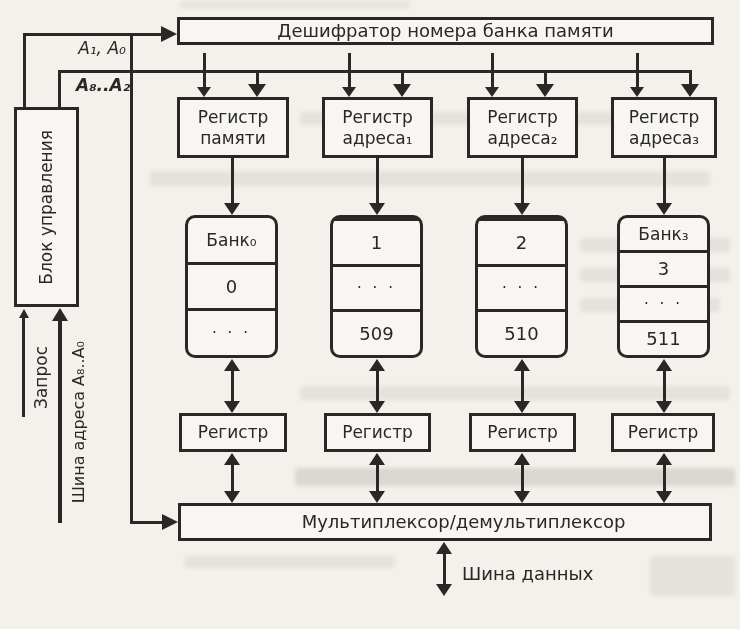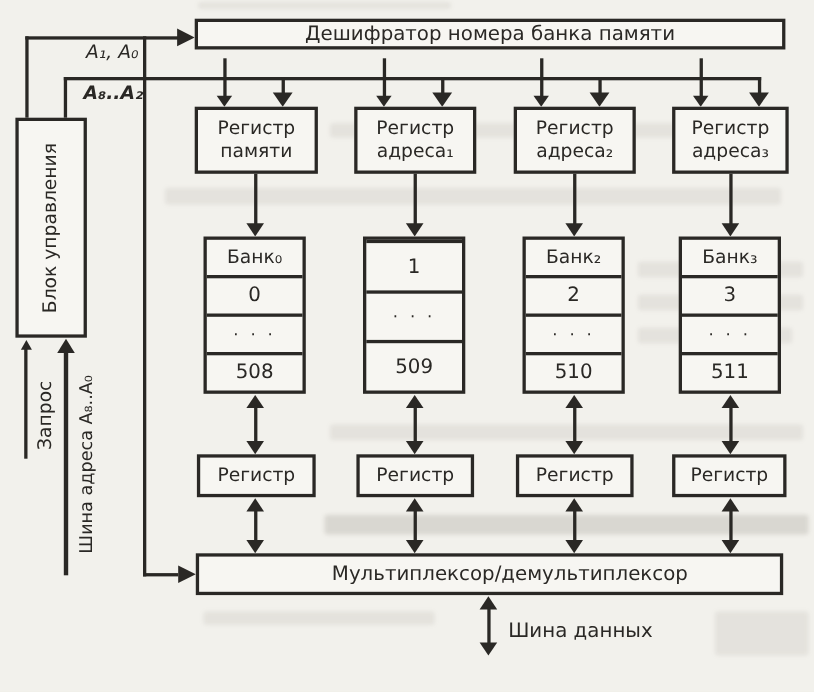--- a/index.html
+++ b/index.html
@@ -27,21 +27,21 @@
   .tu-s{border-left:5px solid transparent;border-right:5px solid transparent;border-bottom:9px solid var(--ink);}
   .tu-m{border-left:8px solid transparent;border-right:8px solid transparent;border-bottom:12px solid var(--ink);}
   .tu-b{border-left:8px solid transparent;border-right:8px solid transparent;border-bottom:13px solid var(--ink);}
   .box{
     position:absolute;box-sizing:border-box;border:3px solid var(--ink);
     background:var(--paper2);display:flex;align-items:center;justify-content:center;
     text-align:center;font-size:17px;line-height:1.2;
   }
   .decoder{font-size:18px;}
   .mux{font-size:18px;}
-  .bank{flex-direction:column;align-items:stretch;justify-content:flex-start;padding:0;}
+  .bank{flex-direction:column;align-items:stretch;justify-content:flex-start;padding:0;border-radius:10px;}
   .bank .cell{flex:1;display:flex;align-items:center;justify-content:center;border-top:3px solid var(--ink);font-size:18px;}
   .bank .cell.hdr{border-top:none;font-size:17px;}
   .bank .cell.dots{font-size:15px;letter-spacing:3px;}
   .vtext{writing-mode:vertical-rl;transform:rotate(180deg);white-space:nowrap;}
   .label{position:absolute;font-size:17px;}
   .italic{font-style:italic;}
   .vlabel{position:absolute;display:flex;align-items:center;justify-content:center;}
 </style>
 </head>
 <body>
@@ -116,21 +116,20 @@
       <div>Регистр</div>
         <div>памяти</div>
     </div>
   </div>
   <div class="vline" style="left:231px;top:158px;height:46px;"></div>
   <div class="tri td-m" style="left:224px;top:203px;"></div>
   <div class="box bank" style="left:185px;top:215px;width:93px;height:143px;">
     <div class="cell hdr">Банк₀</div>
     <div class="cell">0</div>
     <div class="cell dots">· · ·</div>
-    <div class="cell">508</div>
   </div>
   <div class="tri tu-m" style="left:224px;top:359px;"></div>
   <div class="vline" style="left:231px;top:369px;height:34px;"></div>
   <div class="tri td-m" style="left:224px;top:401px;"></div>
   <div class="box" style="left:179px;top:413px;width:108px;height:39px;">
     <span>Регистр</span>
   </div>
   <div class="tri tu-m" style="left:224px;top:453px;"></div>
   <div class="vline" style="left:231px;top:463px;height:29px;"></div>
   <div class="tri td-m" style="left:224px;top:491px;"></div>
@@ -160,21 +159,20 @@
 
   <div class="box" style="left:467px;top:97px;width:111px;height:61px;">
     <div>
       <div>Регистр</div>
         <div>адреса₂</div>
     </div>
   </div>
   <div class="vline" style="left:521px;top:158px;height:46px;"></div>
   <div class="tri td-m" style="left:514px;top:203px;"></div>
   <div class="box bank" style="left:475px;top:215px;width:93px;height:143px;">
-    <div class="cell hdr">Банк₂</div>
     <div class="cell">2</div>
     <div class="cell dots">· · ·</div>
     <div class="cell">510</div>
   </div>
   <div class="tri tu-m" style="left:514px;top:359px;"></div>
   <div class="vline" style="left:521px;top:369px;height:34px;"></div>
   <div class="tri td-m" style="left:514px;top:401px;"></div>
   <div class="box" style="left:469px;top:413px;width:107px;height:39px;">
     <span>Регистр</span>
   </div>

